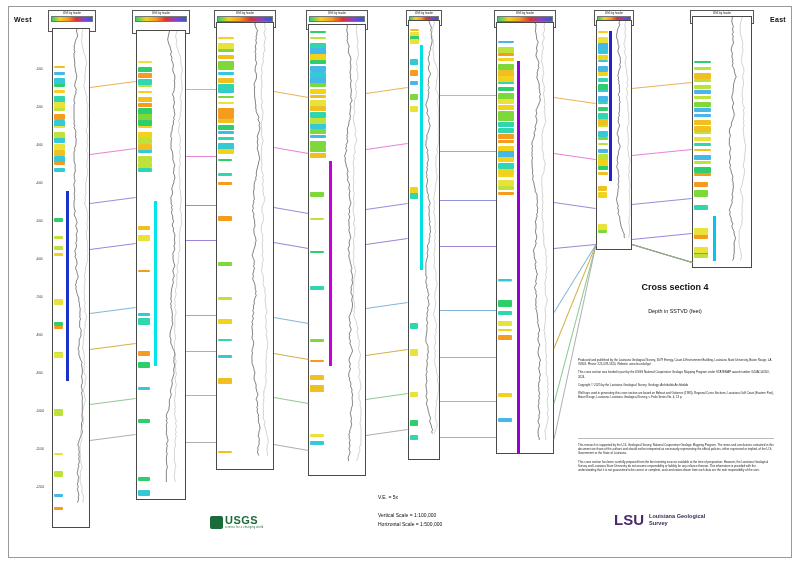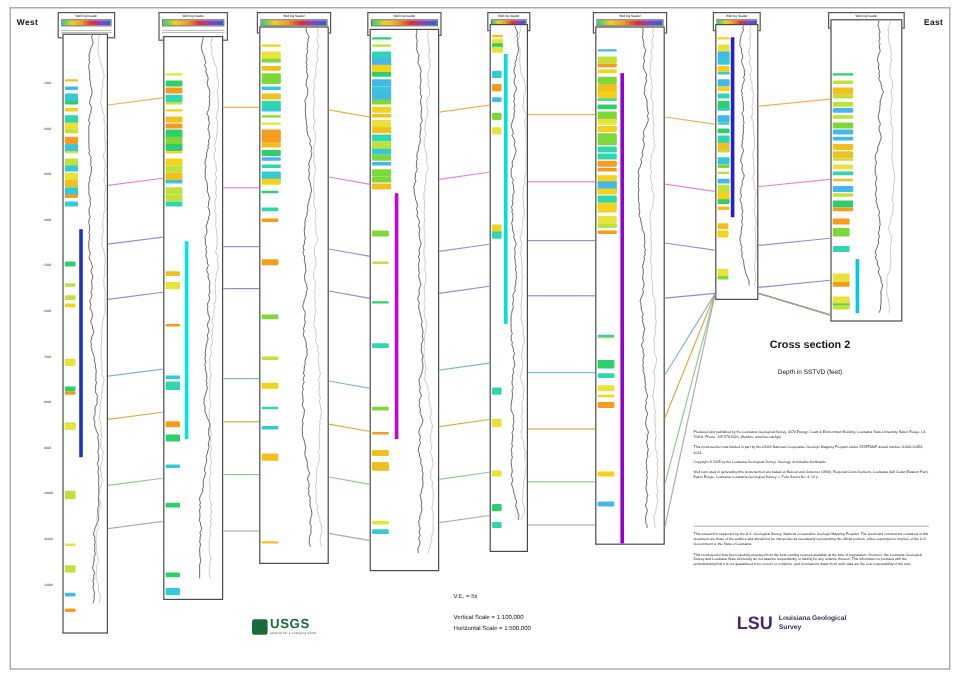--- a/index.html
+++ b/index.html
@@ -619,21 +619,21 @@
       <div class="corr-line" style="left: 90px; top: 440px; width: 46.3897px; border-top-color: rgb(160, 160, 160); transform: rotate(-7.43141deg);"></div>
       <div class="corr-line" style="left: 186px; top: 442px; width: 30px; border-top-color: rgb(160, 160, 160); transform: rotate(0deg);"></div>
       <div class="corr-line" style="left: 274px; top: 444px; width: 34.5254px; border-top-color: rgb(160, 160, 160); transform: rotate(10.008deg);"></div>
       <div class="corr-line" style="left: 366px; top: 435px; width: 42.4264px; border-top-color: rgb(160, 160, 160); transform: rotate(-8.1301deg);"></div>
       <div class="corr-line" style="left: 440px; top: 437px; width: 56px; border-top-color: rgb(160, 160, 160); transform: rotate(0deg);"></div>
       <div class="corr-line" style="left: 554px; top: 439px; width: 199.472px; border-top-color: rgb(160, 160, 160); transform: rotate(-77.8451deg);"></div>
       <div class="corr-line" style="left: 632px; top: 244px; width: 62.6418px; border-top-color: rgb(160, 160, 160); transform: rotate(16.6992deg);"></div>
     </div>
 
   <div class="titleblock">
-    <div class="cs-title">Cross section 2</div>
+    <div class="cs-title">Cross section 4</div>
     <div class="cs-sub">Depth in SSTVD (feet)</div>
   </div>
 
   <div class="credits" id="credits">
       <p>Produced and published by the Louisiana Geological Survey, 3079 Energy, Coast &amp; Environment Building, Louisiana State University, Baton Rouge, LA 70803. Phone: 225-578-5320, Website: www.lsu.edu/lgs/</p>
       <p>This cross section was funded in part by the USGS National Cooperative Geologic Mapping Program under STATEMAP award number G24AC00353, 2024.</p>
       <p>Copyright © 2025 by the Louisiana Geological Survey. Geology: Archibaldo Archibaldo</p>
       <p>Well tops used in generating this cross section are based on Bebout and Gutierrez (1983), Regional Cross Sections, Louisiana Gulf Coast (Eastern Part), Baton Rouge, Louisiana: Louisiana Geological Survey, v. Folio Series No. 4, 13 p.</p>
     </div>
   <div class="disclaimer" id="disclaimer">

